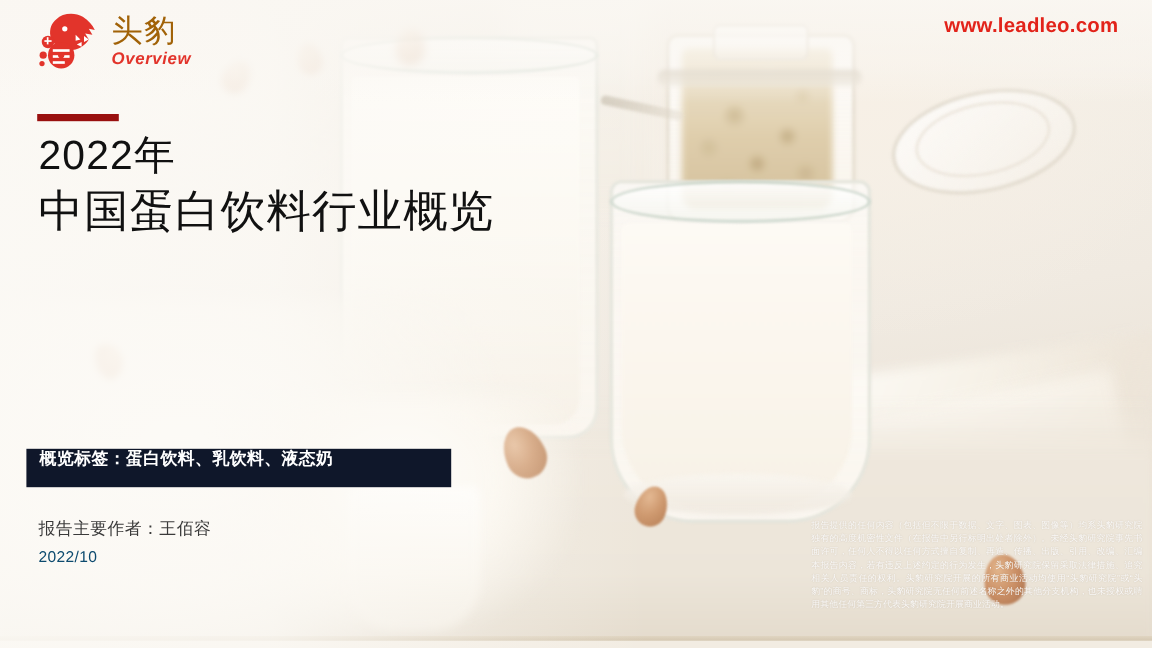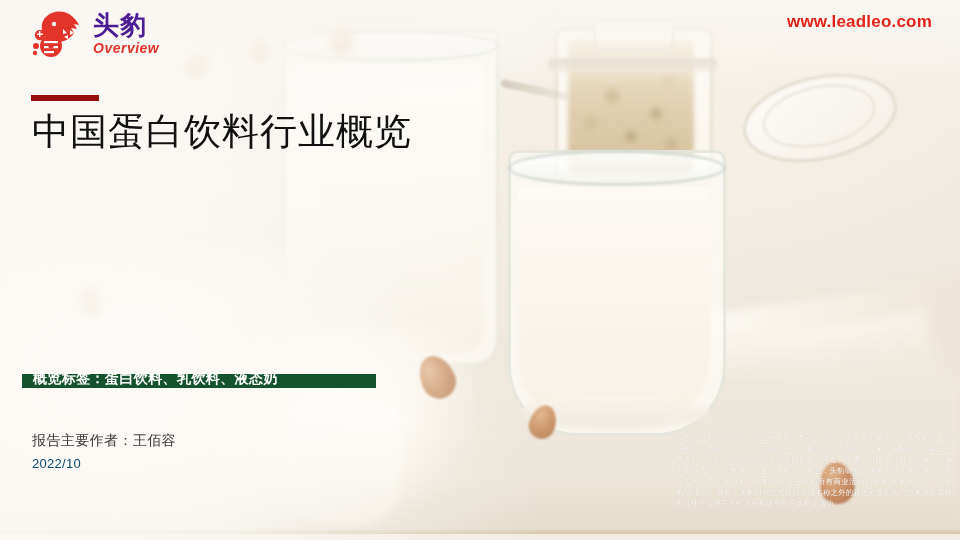--- a/index.html
+++ b/index.html
@@ -288,22 +288,22 @@
     position: absolute;
     left: 30px; top: 8px;
     display: flex;
     align-items: center;
     gap: 7px;
   }
   .logo-mark { width: 56px; height: 50px; display: block; }
   .logo-words { display: flex; flex-direction: column; line-height: 1; }
   .logo-cn {
     font-size: 26px;
-    font-weight: bold;
-    color: #4c1d95;
+    font-weight: normal;
+    color: #a16207;
     letter-spacing: 1px;
     font-family: "Liberation Sans", "DejaVu Sans", sans-serif;
   }
   .logo-en {
     font-size: 14px;
     font-weight: bold;
     font-style: italic;
     color: #E2342B;
     letter-spacing: 0.5px;
     margin-top: 3px;
@@ -357,24 +357,24 @@
     font-size: 20px;
     font-weight: bold;
     color: #161616;
     letter-spacing: 0px;
     font-family: "Liberation Sans", "DejaVu Sans", sans-serif;
   }
 
   .tag-banner {
     position: absolute;
     left: 22px; top: 374px;
-    width: 354px; height: 14px;
-    background: #14532d;
+    width: 354px; height: 32px;
+    background: #0f172a;
     display: flex;
-    align-items: flex-end;
+    align-items: flex-start;
   }
   .tag-text {
     color: #ffffff;
     font-size: 14px;
     font-weight: bold;
     margin-left: 11px;
     letter-spacing: .4px;
   }
 
   .author {
@@ -482,20 +482,21 @@
         <span class="logo-cn">头豹</span>
         <span class="logo-en">Overview</span>
       </span>
     </div>
 
     <div class="site-url">www.leadleo.com</div>
 
     <div class="accent-bar"></div>
 
     <div class="title-block">
+      <div class="title-line1">2022年</div>
       <div class="title-line2">中国蛋白饮料行业概览</div>
     </div>
 
 
     <div class="tag-banner">
       <span class="tag-text">概览标签：蛋白饮料、乳饮料、液态奶</span>
     </div>
 
     <div class="author">报告主要作者：王佰容</div>
     <div class="date">2022/10</div>

